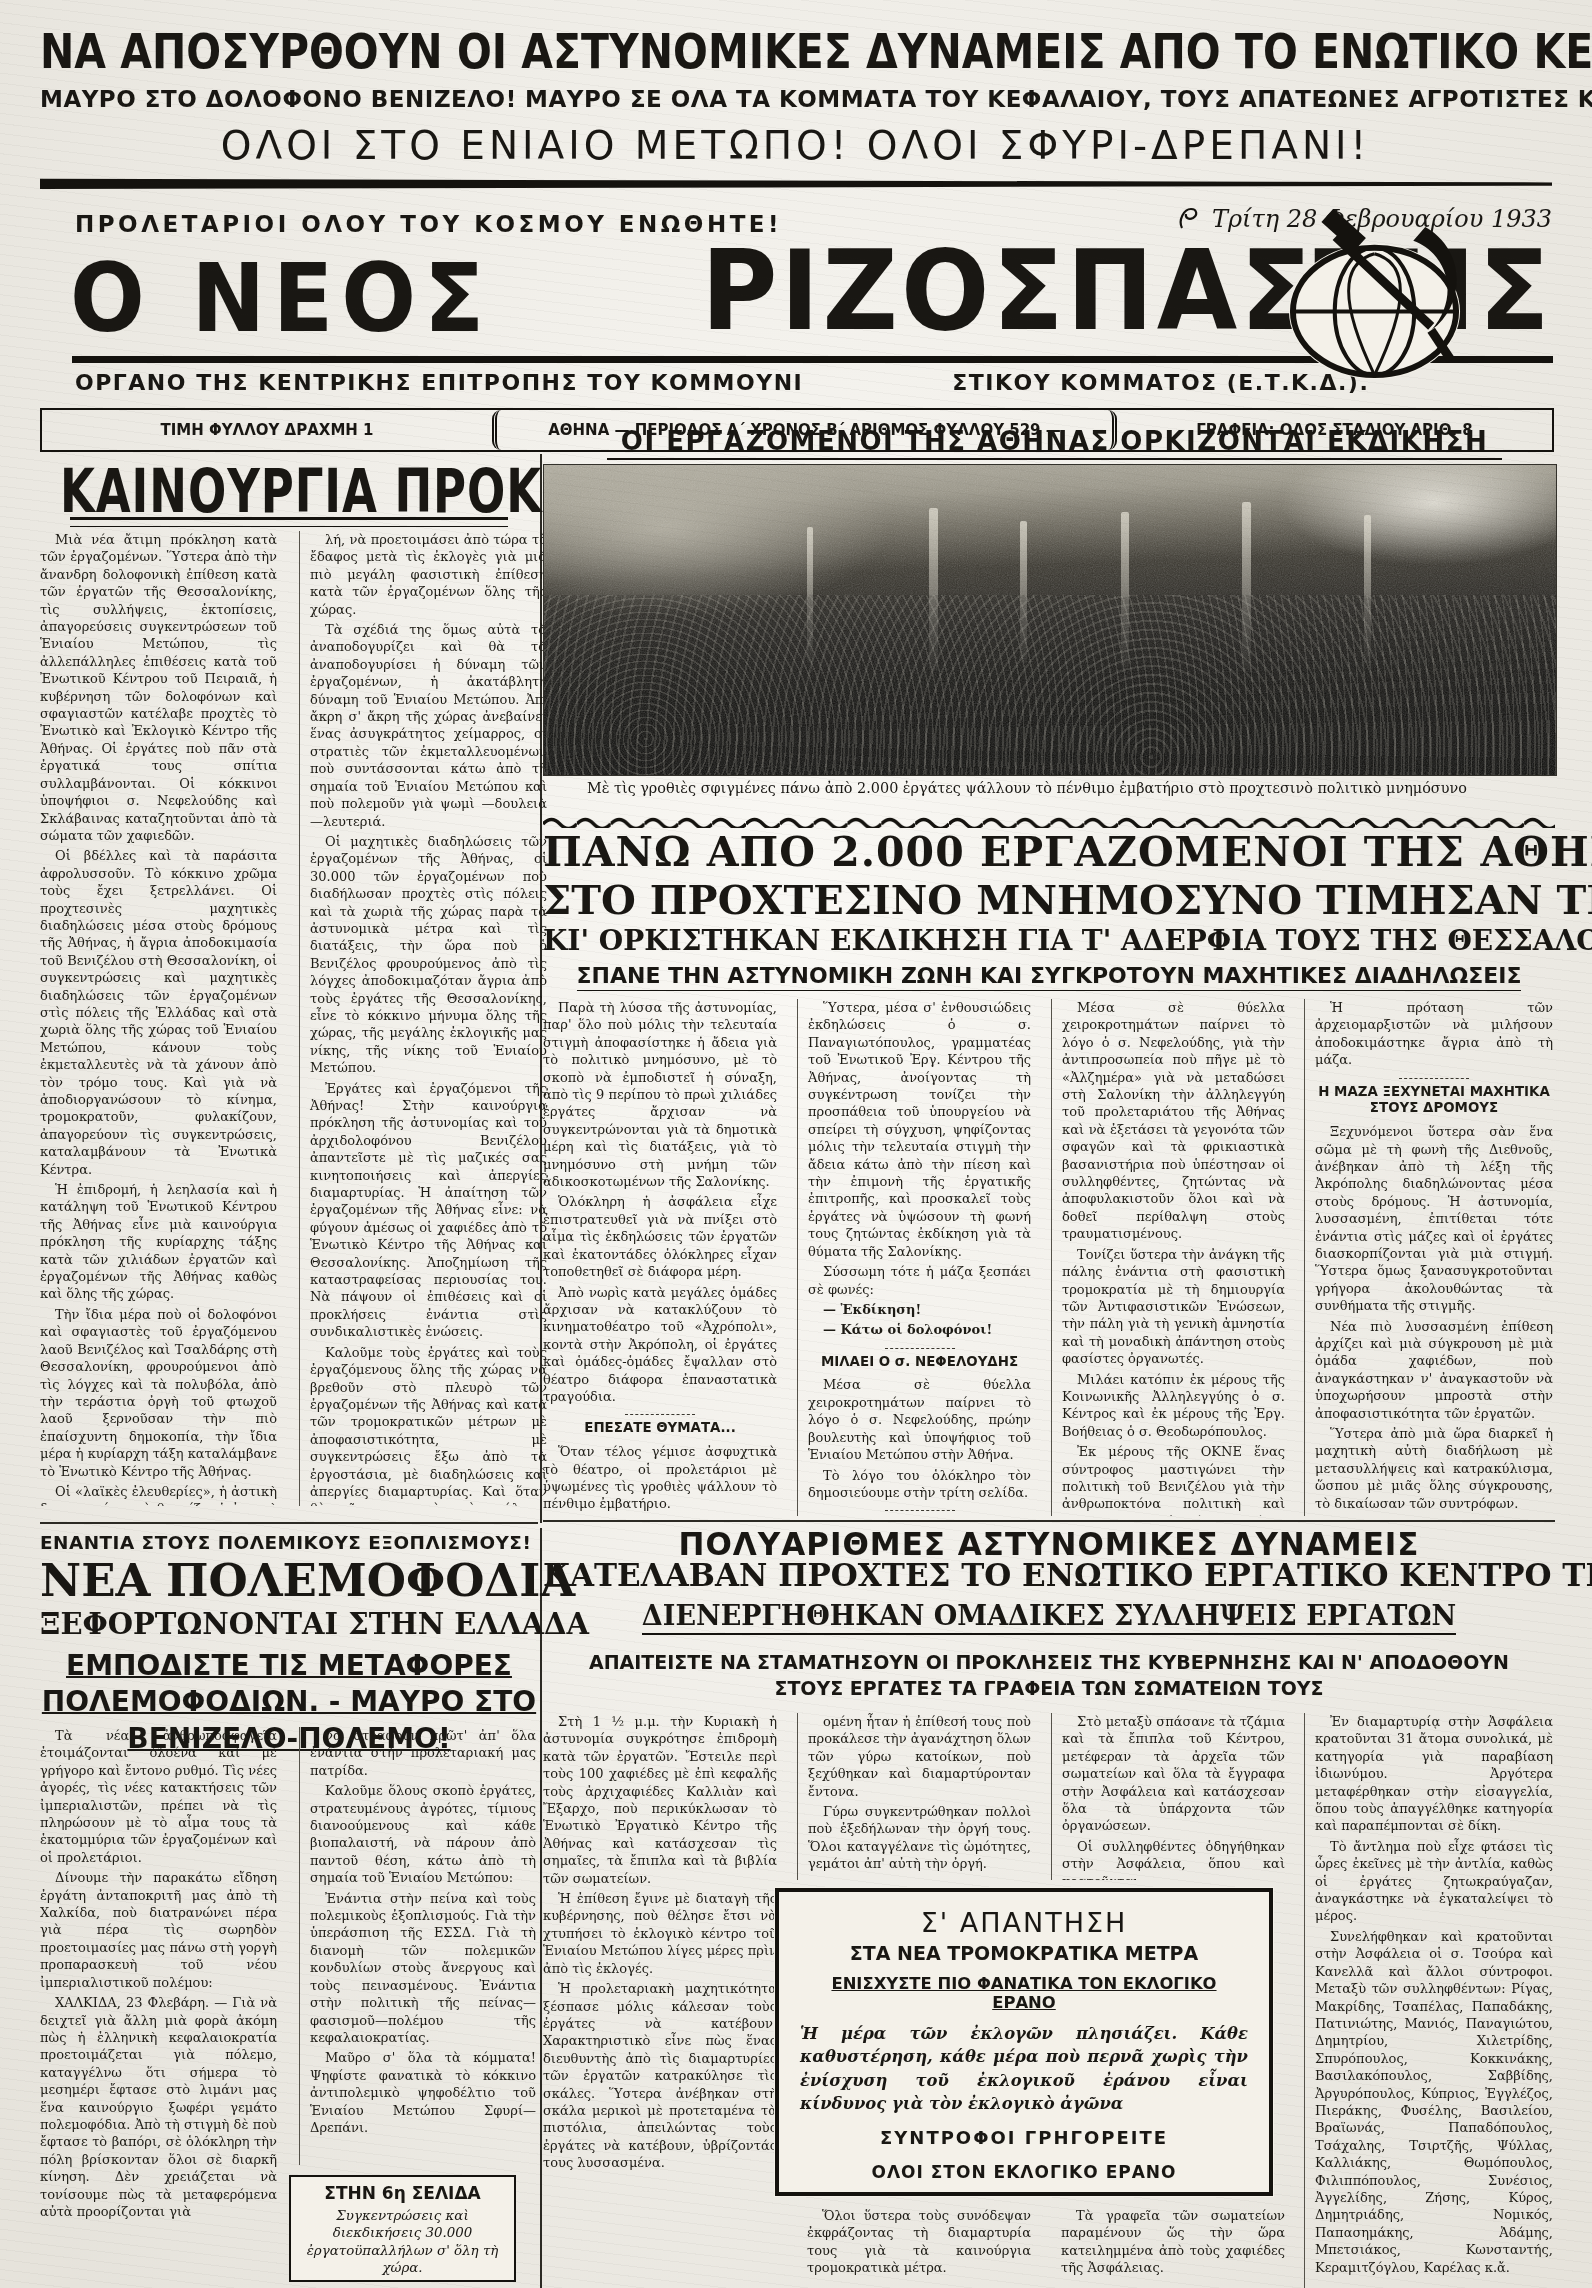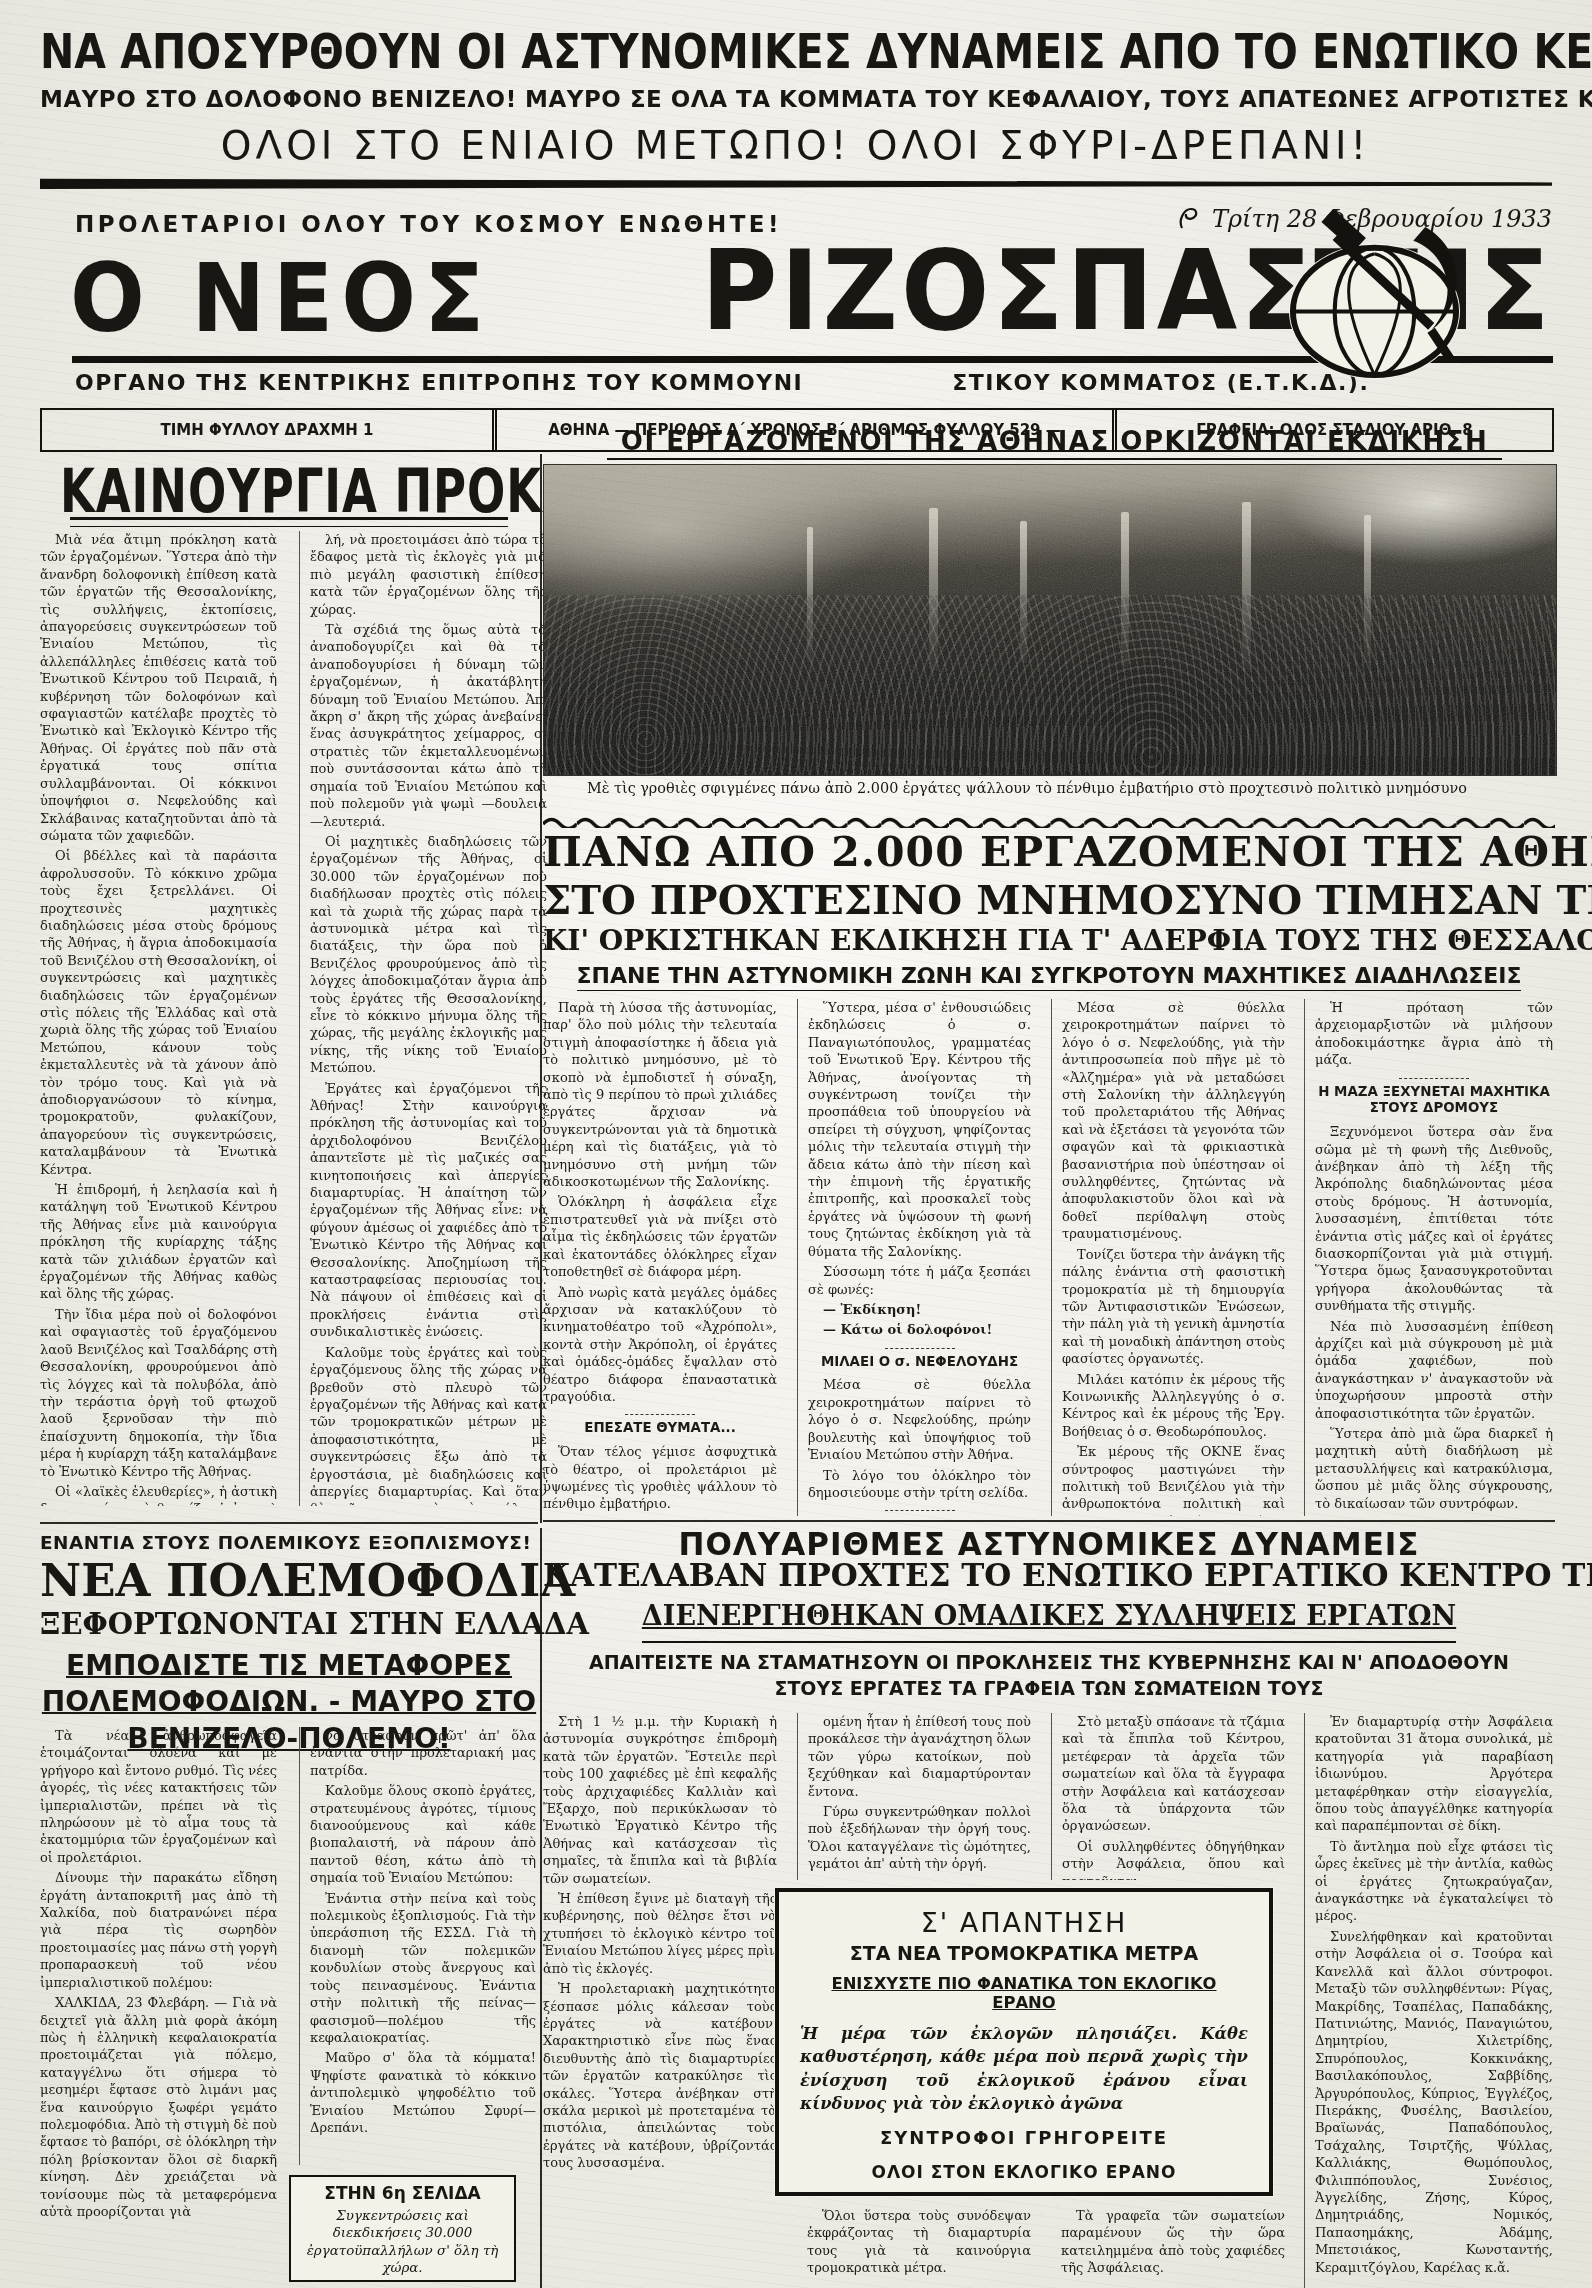--- a/index.html
+++ b/index.html
@@ -20,21 +20,21 @@
   .slogan{left:75px;top:211px;font-size:23px;font-weight:800;letter-spacing:3.5px;white-space:nowrap;}
   .dateline{left:1035px;top:205px;width:517px;text-align:right;font-size:24px;font-style:italic;white-space:nowrap;}
   .titlerow{left:70px;top:235px;width:1483px;height:111px;display:flex;align-items:flex-end;justify-content:space-between;}
   .t1{font-size:88px;font-weight:900;letter-spacing:8px;line-height:1;transform:scale(1,1.08);transform-origin:bottom left;}
   .t2{font-size:102px;font-weight:900;letter-spacing:3px;line-height:1;transform:scale(1.02,1.08);transform-origin:bottom right;}
   .titlerule{left:72px;top:356px;width:1481px;height:7px;background:#14120e;}
   .organrow{left:75px;top:370px;width:1478px;display:flex;justify-content:flex-start;gap:149px;
             font-size:22px;font-weight:800;letter-spacing:1.5px;white-space:nowrap;}
   .logo{left:1236px;top:209px;width:277px;height:185px;z-index:5;}
   .infobar{left:40px;top:408px;width:1510px;height:40px;border:2.5px solid #14120e;display:flex;align-items:stretch;}
-  .infobar>div{display:flex;align-items:center;justify-content:center;font-size:15px;font-weight:700;}
+  .infobar>div{display:flex;align-items:center;justify-content:center;font-size:15px;font-weight:700;border-radius:9px;}
   .cell1{width:30%;}
   .cell2{width:41%;border-left:5px double #14120e;border-right:5px double #14120e;}
   .cell3{width:29%;}
   
   .vrule{width:2px;background:#2c2a24;}
   .hrule{height:2px;background:#2c2a24;}
   
   .lat{left:40px;top:456px;width:498px;text-align:center;font-size:49px;font-weight:900;
        transform:scale(.92,1.25);transform-origin:top center;letter-spacing:1px;white-space:nowrap;}
   .latunder{left:70px;top:517px;width:438px;height:6px;border-top:3.5px solid #14120e;border-bottom:1.5px solid #14120e;}
@@ -72,21 +72,21 @@
   .wh2{left:40px;top:1610px;width:498px;text-align:center;font-weight:700;font-size:29px;line-height:1;white-space:nowrap;}
   .wh3{left:40px;top:1648px;width:498px;text-align:center;font-size:28px;font-weight:800;line-height:1.3;}
   .wh3 u{text-decoration-thickness:2px;}
   .p6box{left:289px;top:2175px;width:227px;height:107px;border:2.5px solid #14120e;background:#f4f1e9;padding:6px 10px;box-sizing:border-box;z-index:3;}
   .p6t{text-align:center;font-weight:800;font-size:17px;margin-bottom:4px;}
   .p6b{font-size:13.4px;font-style:italic;text-align:center;line-height:1.3;}
   
   .pkick{left:543px;top:1526px;width:1012px;text-align:center;font-size:31px;font-weight:800;letter-spacing:1px;white-space:nowrap;}
   .ph1{left:543px;top:1560px;width:1012px;text-align:center;font-weight:700;font-size:31px;line-height:1;white-space:nowrap;}
   .ph2{left:543px;top:1602px;width:1012px;text-align:center;}
-  .ph2 span{display:inline-block;font-weight:700;font-size:27px;line-height:1;border-bottom:2px solid #14120e;padding-bottom:12px;white-space:nowrap;text-decoration:underline;}
+  .ph2 span{display:inline-block;font-weight:700;font-size:27px;line-height:1;border-bottom:2px solid #14120e;padding-bottom:4px;white-space:nowrap;}
   .ph3{left:543px;top:1650px;width:1012px;text-align:center;font-size:19px;font-weight:800;line-height:1.35;}
   .fundbox{left:775px;top:1888px;width:498px;height:308px;border:3px solid #14120e;box-shadow:inset 0 0 0 1px #14120e, 0 0 0 1px #f4f1e9;
            background:#f4f1e9;padding:16px 22px;box-sizing:border-box;z-index:3;}
   .fb1{text-align:center;font-size:27px;font-weight:400;letter-spacing:2px;}
   .fb2{text-align:center;font-size:19px;font-weight:800;margin-top:4px;}
   .fb3{text-align:center;font-size:16.4px;font-weight:800;margin-top:10px;text-decoration:underline;}
   .fb4{font-size:16.4px;font-style:italic;font-weight:600;margin-top:10px;line-height:1.42;text-align:justify;}
   .fb5{text-align:center;font-size:18px;font-weight:900;letter-spacing:2px;margin-top:12px;}
   .fb6{text-align:center;font-size:17px;font-weight:900;letter-spacing:1px;margin-top:14px;}
   .noise{position:absolute;left:0;top:0;width:100%;height:100%;opacity:.5;pointer-events:none;}

